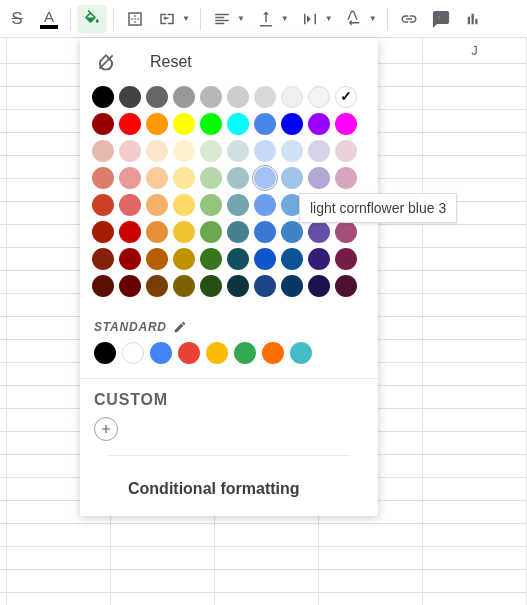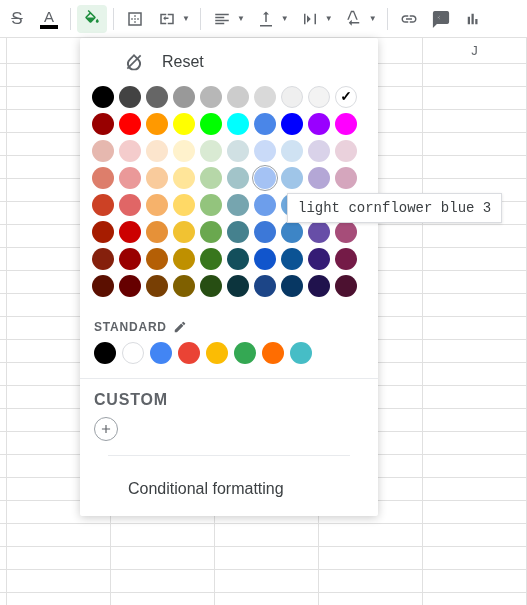--- a/index.html
+++ b/index.html
@@ -86,26 +86,25 @@
     width: 298px;
     background: #fff;
     box-shadow: 0 2px 10px rgba(0,0,0,.2);
     border-radius: 2px;
     z-index: 10;
     padding-bottom: 4px;
   }
   .reset {
     display: flex;
     align-items: center;
-    gap: 18px;
+    gap: 34px;
     padding: 14px 16px 10px 16px;
     color: #3c4043;
     font-size: 16px;
     cursor: pointer;
-    margin-left: 28px;
   }
   .reset svg { color: #5f6368; }
   .swatches {
     padding: 4px 12px 8px 12px;
   }
   .swrow {
     display: flex;
     gap: 5px;
     margin-bottom: 5px;
   }
@@ -131,20 +130,21 @@
     padding: 10px 14px 0 14px;
   }
   .sect h4 {
     font-size: 12px;
     letter-spacing: 0.8px;
     color: #5f6368;
     font-weight: 600;
     display: flex;
     align-items: center;
     gap: 6px;
+    font-style: italic;
   }
   .stdrow {
     display: flex;
     gap: 6px;
     padding: 8px 14px 14px 14px;
     border-bottom: 1px solid #e8eaed;
   }
   .custom {
     padding: 12px 14px 6px 14px;
   }
@@ -163,20 +163,21 @@
     align-items: center;
     justify-content: center;
     color: #5f6368;
     font-size: 16px;
     margin: 8px 0 14px 0;
     cursor: pointer;
   }
   .hr { height: 1px; background: #e8eaed; margin: 0 14px; }
   .menu {
     padding: 8px 0 4px 0;
+    font-weight: bold;
   }
   .mitem {
     padding: 10px 18px 10px 48px;
     color: #3c4043;
     font-size: 16px;
     cursor: pointer;
   }
   .tooltip {
     position: absolute;
     background: #fff;
@@ -622,13 +623,13 @@
       </svg>
     </div>
     <div class="hr"></div>
   </div>
 
   <div class="menu">
     <div class="mitem">Conditional formatting</div>
   </div>
 </div>
 
-<div class="tooltip" style="left:287px; top:193px;font-family:Liberation Mono, monospace;">light cornflower blue 3</div>
+<div class="tooltip" style="left:299px; top:193px;">light cornflower blue 3</div>
 
 </body></html>

